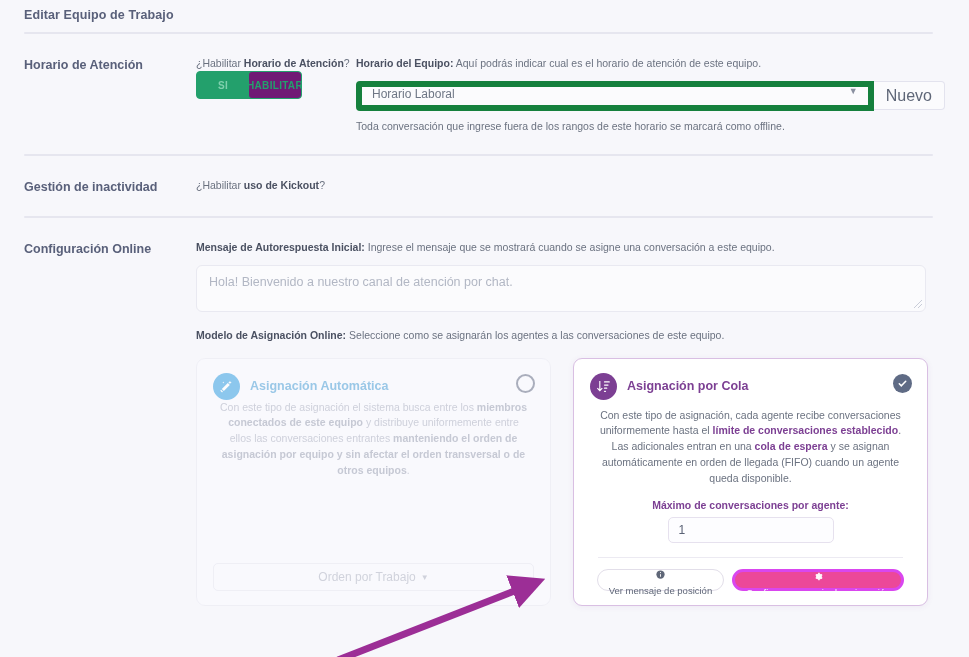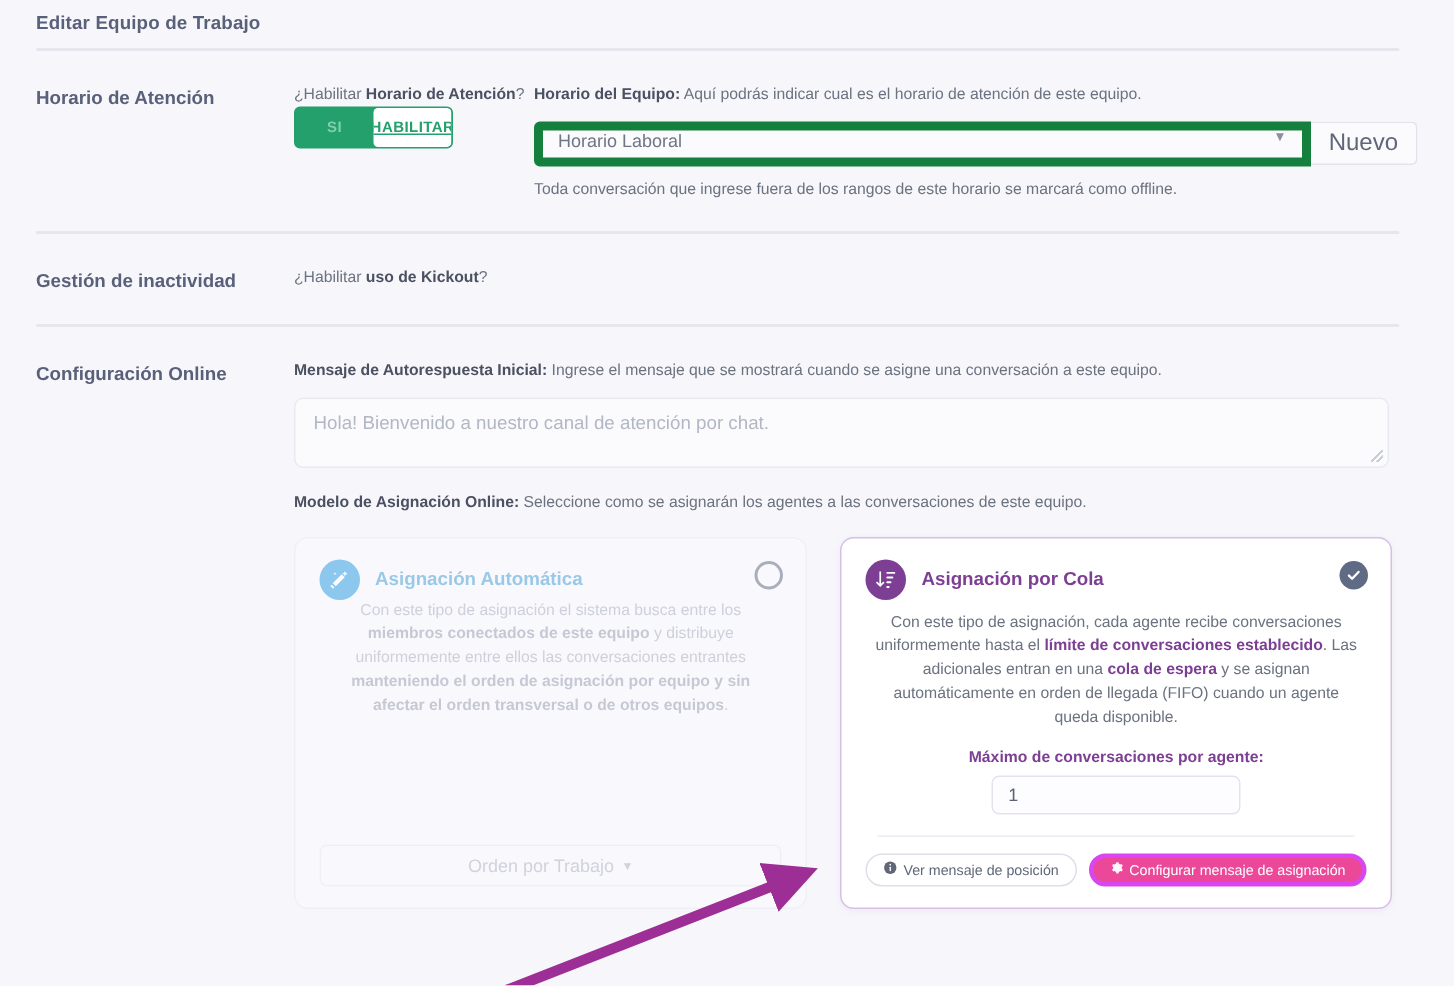--- a/index.html
+++ b/index.html
@@ -73,21 +73,21 @@
     flex: 1 1 50%;
     display: flex;
     align-items: center;
     justify-content: center;
     text-align: center;
     white-space: nowrap;
     overflow: hidden;
   }
   .toggle.green { background: #23a06c; border: 1px solid #23a06c; }
   .toggle.green .half.on  { color: #7fd0ae; }
-  .toggle.green .half.off { background: #ffffff; color: #23a06c; border-radius: 3px; text-decoration: underline; }
+  .toggle.green .half.off { background: #701a75; color: #23a06c; border-radius: 3px; }
   .toggle.red { background: #fb5a56; border: 1px solid #fb5a56; }
   .toggle.red .half.on  { background: #ffffff; color: #fb5a56; border-radius: 3px; }
   .toggle.red .half.off { color: #ffc5c3; }
 
   
   .col-sched { flex: 1 1 auto; padding-left: 0; }
   .select-row { display: flex; margin-top: 10px; }
   .select-box {
     flex: 1 1 auto;
     height: 30px;
@@ -249,20 +249,21 @@
   .btn {
     height: 22px;
     border-radius: 11px;
     font-size: 9.5px;
     display: inline-flex;
     align-items: center;
     gap: 4px;
     padding: 0 11px;
     cursor: pointer;
     white-space: nowrap;
+    flex-direction: column;
   }
   .btn.ghost { background: #ffffff; border: 1px solid #e2dee9; color: #5f6778; }
   .btn.solid { background: #ec4899; border: 3px solid #d946ef; color: #ffffff; }
 
   .order-btn {
     margin-top: auto;
     height: 28px;
     border: 1px solid #ececf4;
     border-radius: 5px;
     background: #fbfbfe;

